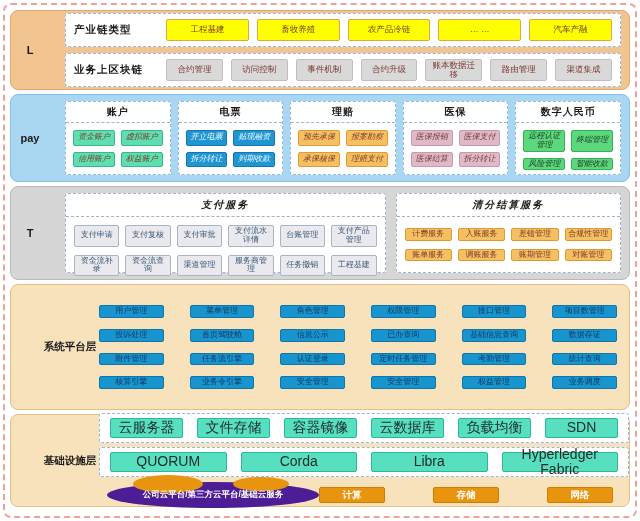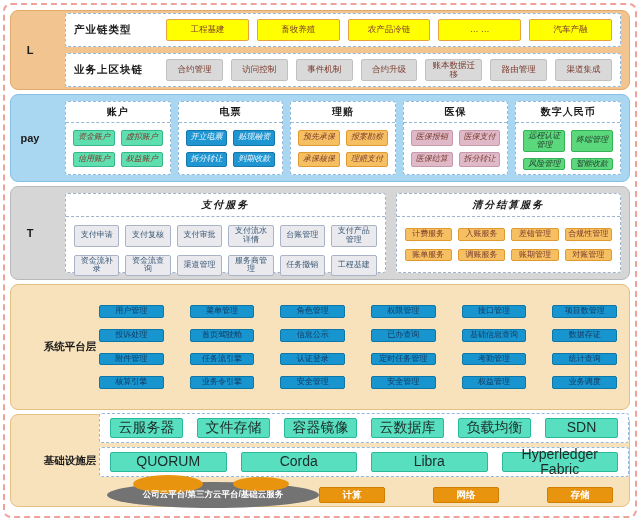--- a/index.html
+++ b/index.html
@@ -51,21 +51,21 @@
   .plat-grid{display:grid;grid-template-columns:repeat(6,1fr);gap:11px 26px;padding:9px 12px 9px 0;flex:1;align-content:center;}
   .b-pblue{background:#1894ce;border:1px solid #0f77a8;color:#13395f;height:auto;font-size:8px;}
 
   
   .layer-infra{background:#f7e2bc;border:1px solid #e3c084;height:93px;}
   .infra-content{gap:4px;padding:5px 10px 5px 0;}
   .infra-row{display:flex;gap:14px;padding:4px 10px;}
   .infra-row .box{height:20px;font-size:14px;}
   .b-teal{background:#57dfc0;border:1px solid #2ab89a;color:#1c2b28;}
   .infra-bottom{display:flex;align-items:center;justify-content:space-between;padding:1px 16px 0 8px;}
-  .cloud{position:relative;width:212px;height:26px;background:#737373;border-radius:50%;display:flex;align-items:center;justify-content:center;}
+  .cloud{position:relative;width:212px;height:26px;background:#4c1d95;border-radius:50%;display:flex;align-items:center;justify-content:center;}
   .cloud::before{content:"";position:absolute;left:26px;top:-7px;width:70px;height:18px;background:#e8940f;border-radius:50%;}
   .cloud::after{content:"";position:absolute;right:30px;top:-5px;width:56px;height:14px;background:#e8940f;border-radius:50%;}
   .cloud span{position:relative;z-index:2;color:#ffffff;font-size:8.5px;font-weight:bold;}
   .res-box{box-sizing:border-box;width:66px;height:16px;background:#e8940f;border:1px solid #d07f00;border-radius:2px;color:#ffffff;font-size:9.5px;font-weight:bold;display:flex;align-items:center;justify-content:center;}
 </style>
 </head>
 <body>
 
 <div class="page">
 
@@ -230,20 +230,20 @@
           <div class="box b-teal">Corda</div>
           <div class="box b-teal">Libra</div>
           <div class="box b-teal">Hyperledger Fabric</div>
         </div>
       <div class="infra-bottom">
         <div class="cloud">
           <span>公司云平台/第三方云平台/基础云服务</span>
         </div>
         <div style="display:flex;gap:48px;">
             <div class="res-box">计算</div>
+            <div class="res-box">存储</div>
             <div class="res-box">网络</div>
-            <div class="res-box">存储</div>
           </div>
       </div>
     </div>
   </div>
 
 </div>
 
 </body></html>

